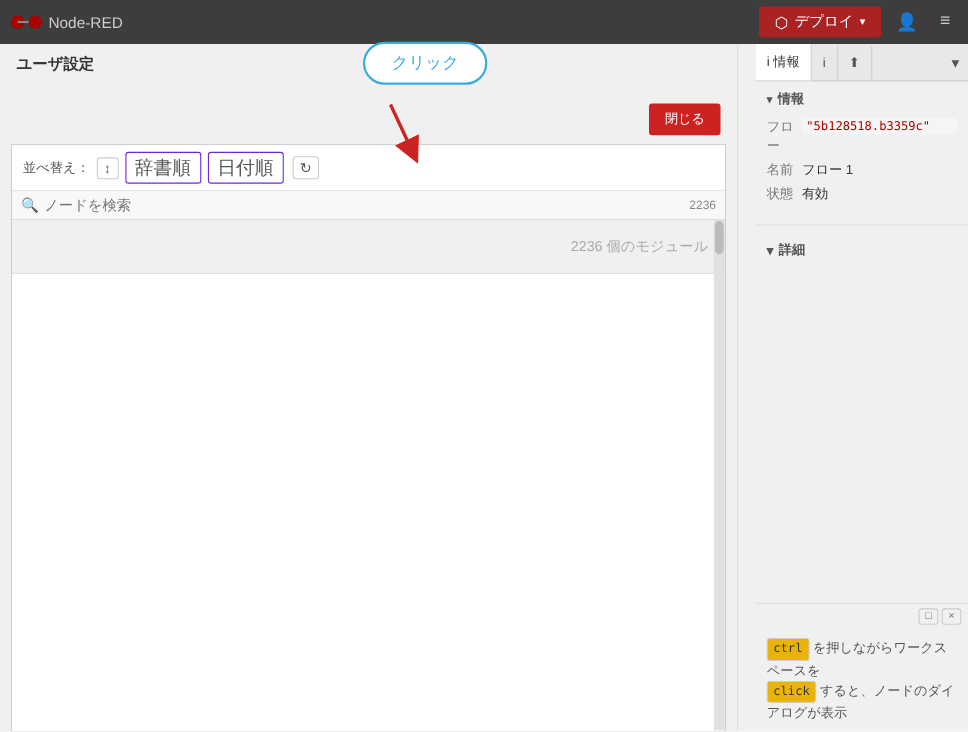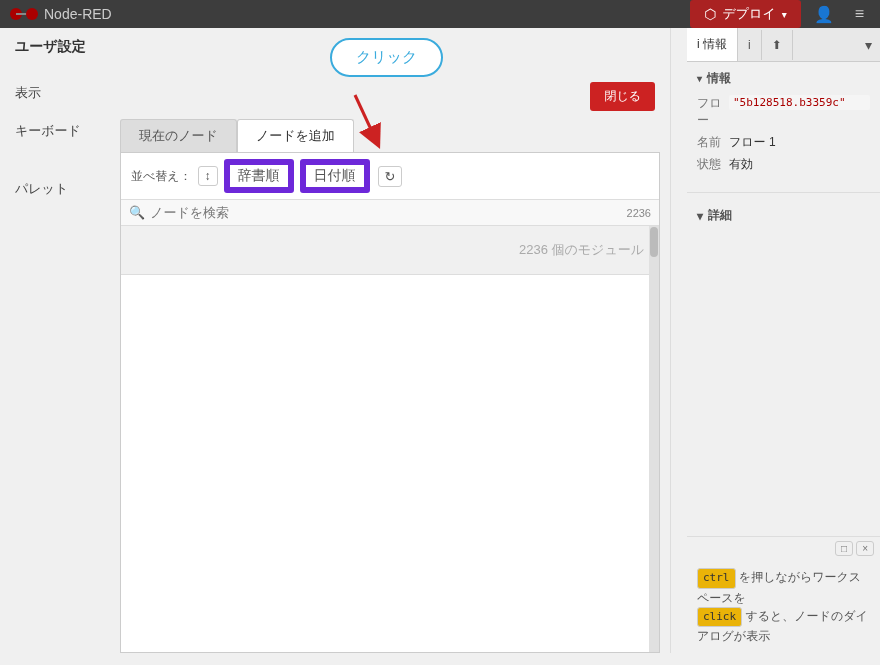--- a/index.html
+++ b/index.html
@@ -9,21 +9,21 @@
       background: #f0f0f0;
       width: 880px;
       height: 665px;
       overflow: hidden;
       position: relative;
     }
 
     
     #topbar {
       background: #3d3d3d;
-      height: 28px;
+      height: 40px;
       display: flex;
       align-items: center;
       justify-content: space-between;
       padding: 0 10px;
       position: relative;
       z-index: 100;
     }
     .topbar-left {
       display: flex;
       align-items: center;
@@ -206,25 +206,25 @@
       background: white;
       border-bottom: 1px solid #ddd;
       gap: 6px;
     }
     .sort-label {
       color: #555;
       font-size: 12px;
     }
     .sort-btn {
       background: none;
-      border: 6px solid #6d28d9;
+      border: 1px solid #6d28d9;
       padding: 2px 8px;
       border-radius: 3px;
       cursor: pointer;
-      font-size: 14px;
+      font-size: 17px;
       color: #555;
     }
     .sort-icon-btn {
       background: none;
       border: 1px solid #ccc;
       padding: 2px 6px;
       border-radius: 3px;
       cursor: pointer;
       font-size: 12px;
       color: #555;
@@ -513,36 +513,27 @@
 <div id="main-layout">
 
   <div id="content-area">
 
     <div id="settings-panel">
       <div class="settings-title">ユーザ設定</div>
     </div>
 
     <div id="below-title">
 
-      <div id="left-nav">
-        <div class="nav-item">表示</div>
-        <div class="nav-item">キーボード</div>
-        <div style="margin-top:20px;" class="nav-item">パレット</div>
-      </div>
 
       <div id="tab-area">
 
         <div class="header-row">
           <button class="close-btn">閉じる</button>
         </div>
 
-        <div class="tabs-row">
-          <div class="tab">現在のノード</div>
-          <div class="tab active">ノードを追加</div>
-        </div>
 
         <div id="palette-content">
 
           <div class="sort-bar">
             <span class="sort-label">並べ替え：</span>
             <button class="sort-icon-btn">↕</button>
             <button class="sort-btn">辞書順</button>
             <button class="sort-btn">日付順</button>
             <button class="refresh-btn">↻</button>
           </div>

